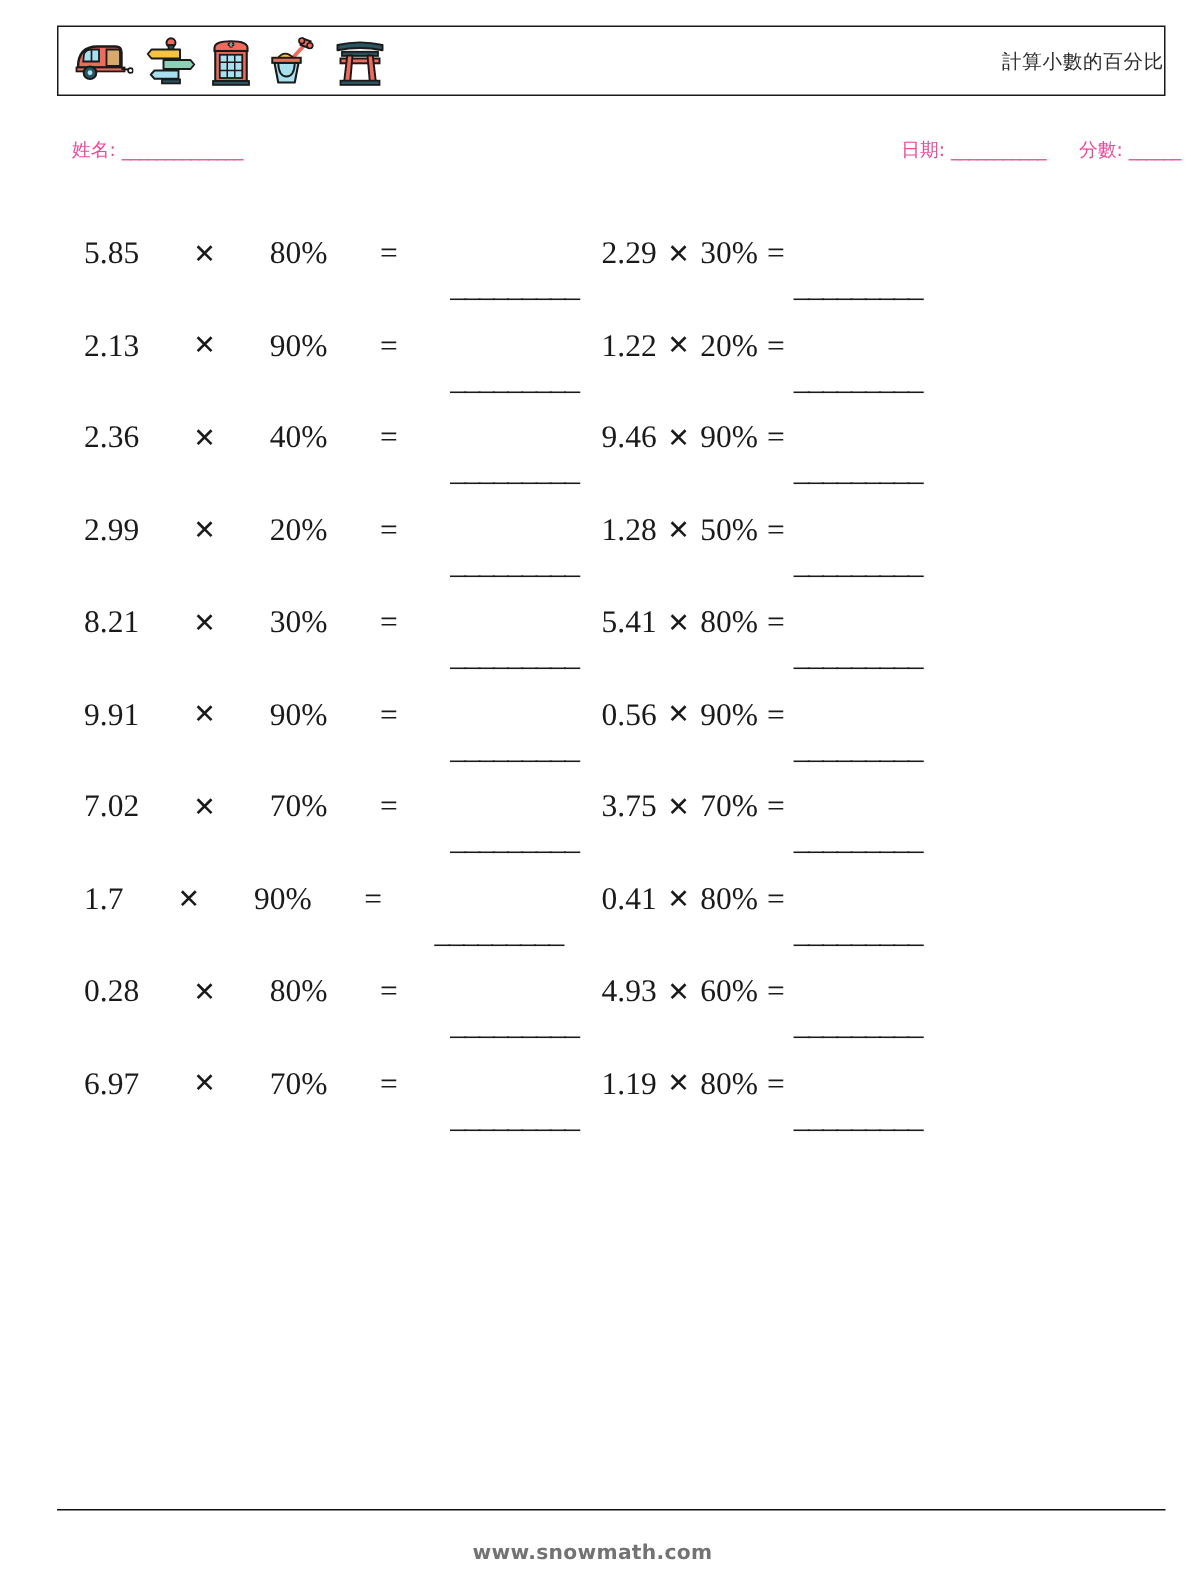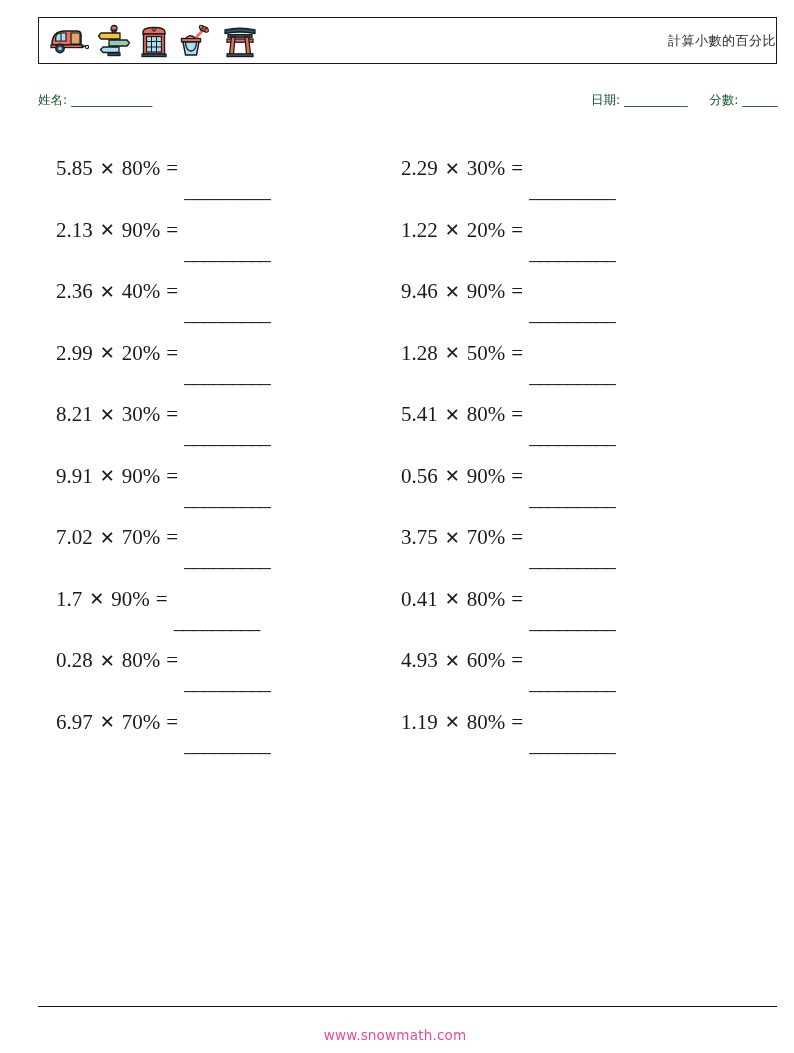--- a/index.html
+++ b/index.html
@@ -44,27 +44,27 @@
     font-family: "DejaVu Sans", "Liberation Sans", sans-serif;
     font-size: 13px;
     color: #2a2a2a;
     letter-spacing: 0.5px;
     pointer-events: none;
   }
 
   
   .meta-row {
     position: absolute;
-    left: 38px;
+    left: 48px;
     top: 92px;
     width: 739px;
     height: 24px;
     font-family: "DejaVu Sans", "Liberation Sans", sans-serif;
     font-size: 12.5px;
-    color: #14532d;
+    color: #ec4899;
   }
   .meta-name {
     position: absolute;
     left: 0;
     top: 0;
     white-space: nowrap;
   }
   .meta-right {
     position: absolute;
     right: 0;
@@ -103,42 +103,42 @@
   .prob-times  { display: inline-block; padding: 0 7px; font-size: 18px; }
   .prob-eq     { display: inline-block; padding: 0 6px; }
   .prob-blank  {
     display: inline-block;
     letter-spacing: -1px;
     font-size: 21px;
     margin-top: 44px;
   }
 
   
-  .prob-col.left  .problem { padding-left: 10px; }
+  .prob-col.left  .problem { padding-left: 10px; gap: 29px; }
   .prob-col.right .problem { padding-left: 0px; }
 
   
   .footer-rule {
     position: absolute;
     left: 38px;
     top: 1006px;
     width: 739px;
     height: 0;
     border-top: 1.6px solid #111111;
   }
   .footer-text {
     position: absolute;
     left: 0;
     right: 4px;
     top: 1027px;
     text-align: center;
     font-family: "DejaVu Sans", "Liberation Sans", sans-serif;
     font-size: 13.5px;
-    font-weight: normal;
-    color: #ec4899;
+    font-weight: bold;
+    color: #737373;
     letter-spacing: 0.2px;
   }
 </style>
 </head>
 <body>
 
 <div class="header-box">
 
   <div class="icon-strip">
 

